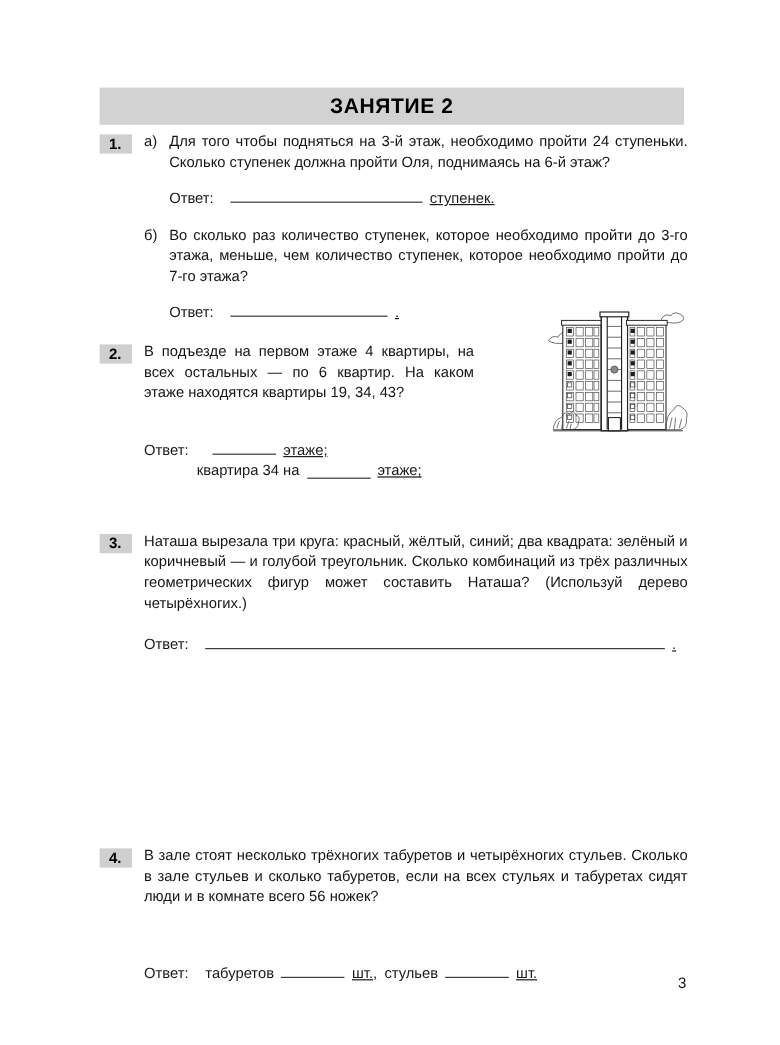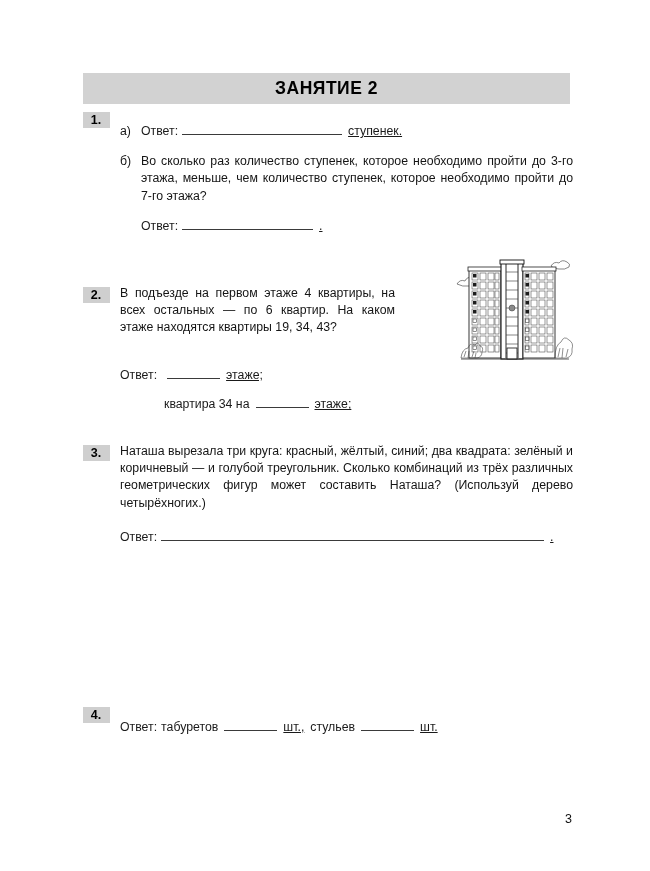--- a/index.html
+++ b/index.html
@@ -85,33 +85,33 @@
   }
 
   
   .ans-row {
     font-size: 12.3px;
     line-height: 17.2px;
     display: flex;
     align-items: baseline;
     white-space: nowrap;
   }
-  .ans-label { margin-right: 4px; }
+  .ans-label { margin-right: 14px; }
   .blank {
     display: inline-block;
     border-bottom: 1.1px solid #3a3a3a;
     height: 11px;
     vertical-align: baseline;
   }
   .blank.b-sm { width: 53px; }
   .blank.b-md { width: 131px; }
   .blank.b-lg { width: 160px; }
   .blank.b-xl { width: 383px; }
   .gapl { margin-left: 6px; text-decoration: underline; }
-  .gapr { margin-right: 6px; }
+  .gapr { margin-right: 6px; margin-top: 32px; }
 
   
   .illus {
     position: absolute;
     left: 455px;
     top: 258px;
     width: 120px;
     height: 110px;
   }
   .illus svg { display: block; }
@@ -134,20 +134,21 @@
     <div class="banner-title">ЗАНЯТИЕ 2</div>
   </div>
 
   <div class="problem" style="top:110px;">
     <div class="badge" style="top:2px;">1.</div>
 
     <div class="body" style="position:relative;left:37px;width:453px;">
 
       <div class="para hang">
         <span class="mark">а)</span>
+        <span>Для того чтобы подняться на 3-й этаж, необходимо пройти 24 ступеньки. Сколько ступенек должна пройти Оля, поднимаясь на 6-й этаж?</span>
       </div>
 
       <div class="ans-row" style="margin-top:13px;padding-left:21px;">
         <span class="ans-label">Ответ:</span>
         <span class="blank b-lg"></span>
         <span class="gapl">ступенек.</span>
       </div>
 
       <div class="para hang" style="margin-top:13px;">
         <span class="mark">б)</span>
@@ -169,21 +170,21 @@
       <div class="para">В подъезде на первом этаже 4 квартиры, на всех остальных — по 6 квартир. На каком этаже находятся квартиры 19, 34, 43?</div>
     </div>
 
     <div style="position:absolute;left:37px;top:82px;width:420px;">
       <div class="ans-row">
         <span class="ans-label">Ответ:</span>
         <span class="blank b-sm gapl"></span>
         <span class="gapl">этаже;</span>
       </div>
 
-      <div class="ans-row" style="margin-top:12px;padding-left:44px;">
+      <div class="ans-row" style="padding-left:44px;align-items:center;">
         <span>квартира 34 на</span>
         <span class="blank b-sm gapl"></span>
         <span class="gapl">этаже;</span>
       </div>
 
     </div>
   </div>
 
   <div class="illus">
     <svg width="120" height="110" viewBox="0 0 120 110" xmlns="http://www.w3.org/2000/svg">
@@ -360,20 +361,21 @@
         <span class="blank b-xl"></span>
         <span class="gapl">.</span>
       </div>
     </div>
   </div>
 
   <div class="problem" style="top:705px;">
     <div class="badge" style="top:2px;">4.</div>
 
     <div class="body" style="position:relative;left:37px;width:453px;">
+      <div class="para">В зале стоят несколько трёхногих табуретов и четырёхногих стульев. Сколько в зале стульев и сколько табуретов, если на всех стульях и табуретах сидят люди и в комнате всего 56 ножек?</div>
 
       <div class="ans-row" style="margin-top:14px;">
         <span class="ans-label">Ответ:</span>
         <span>табуретов</span>
         <span class="blank b-sm gapl"></span>
         <span class="gapl gapr">шт.,</span>
         <span>стульев</span>
         <span class="blank b-sm gapl"></span>
         <span class="gapl">шт.</span>
       </div>

